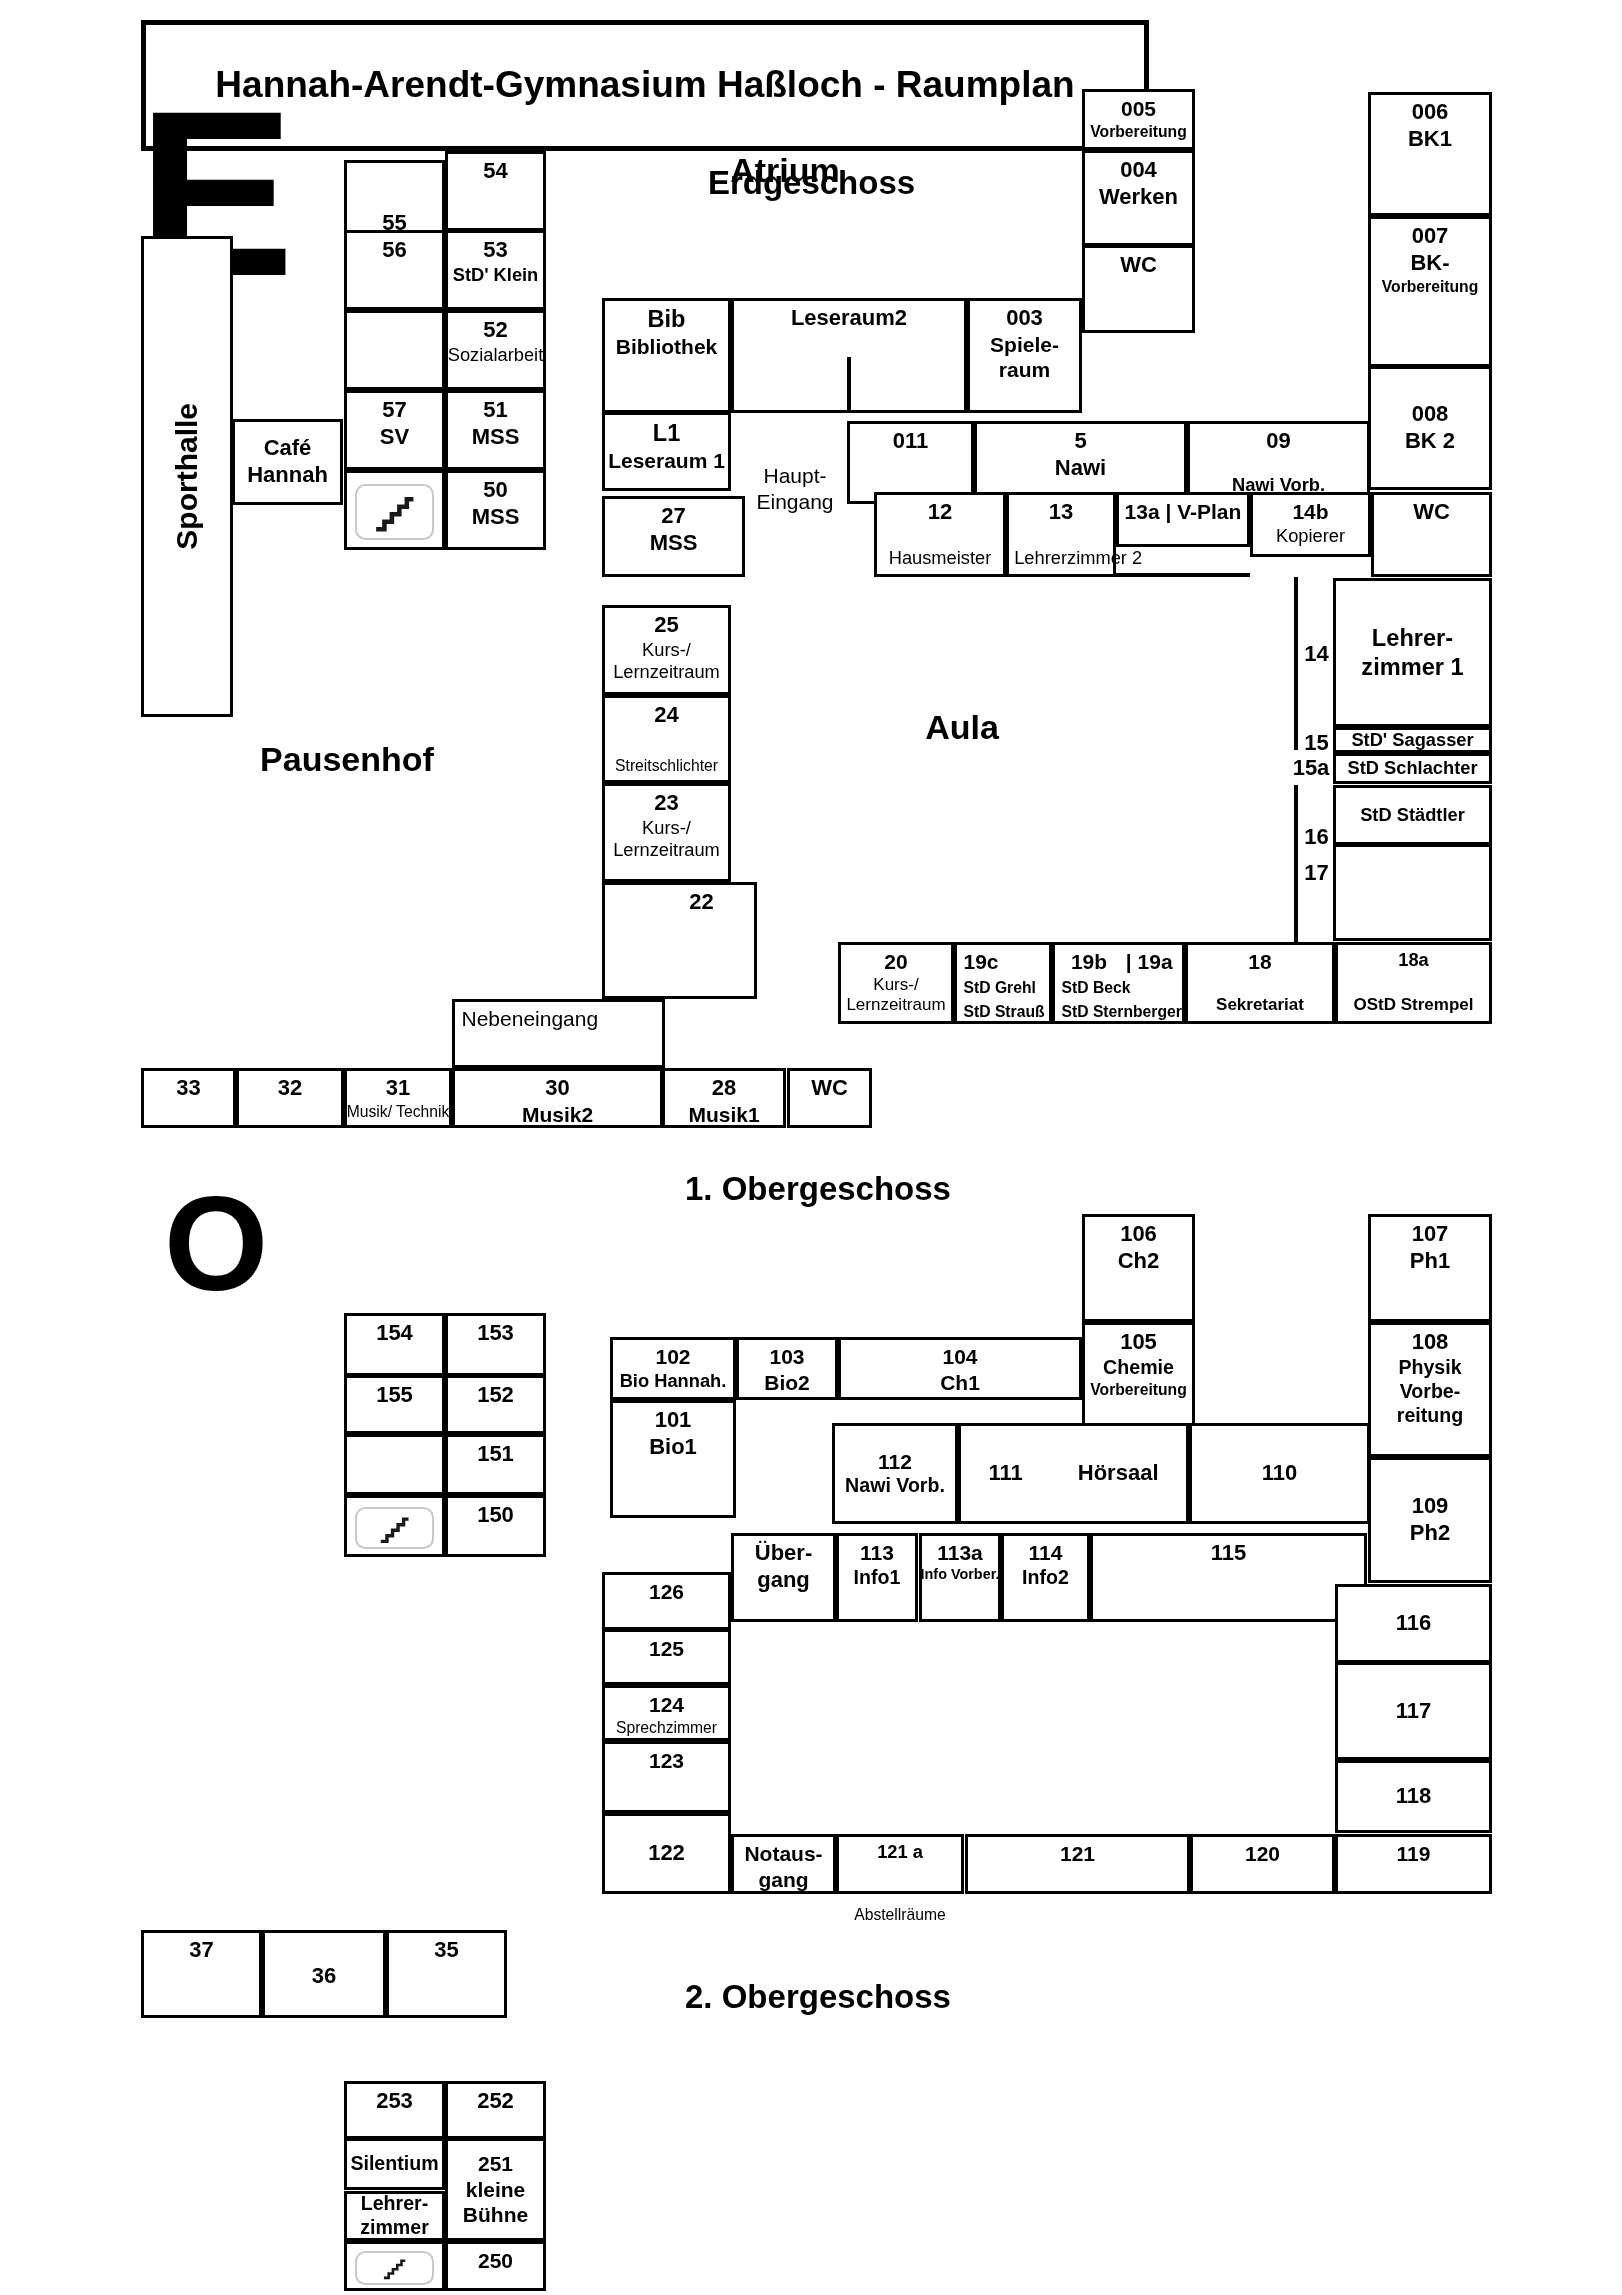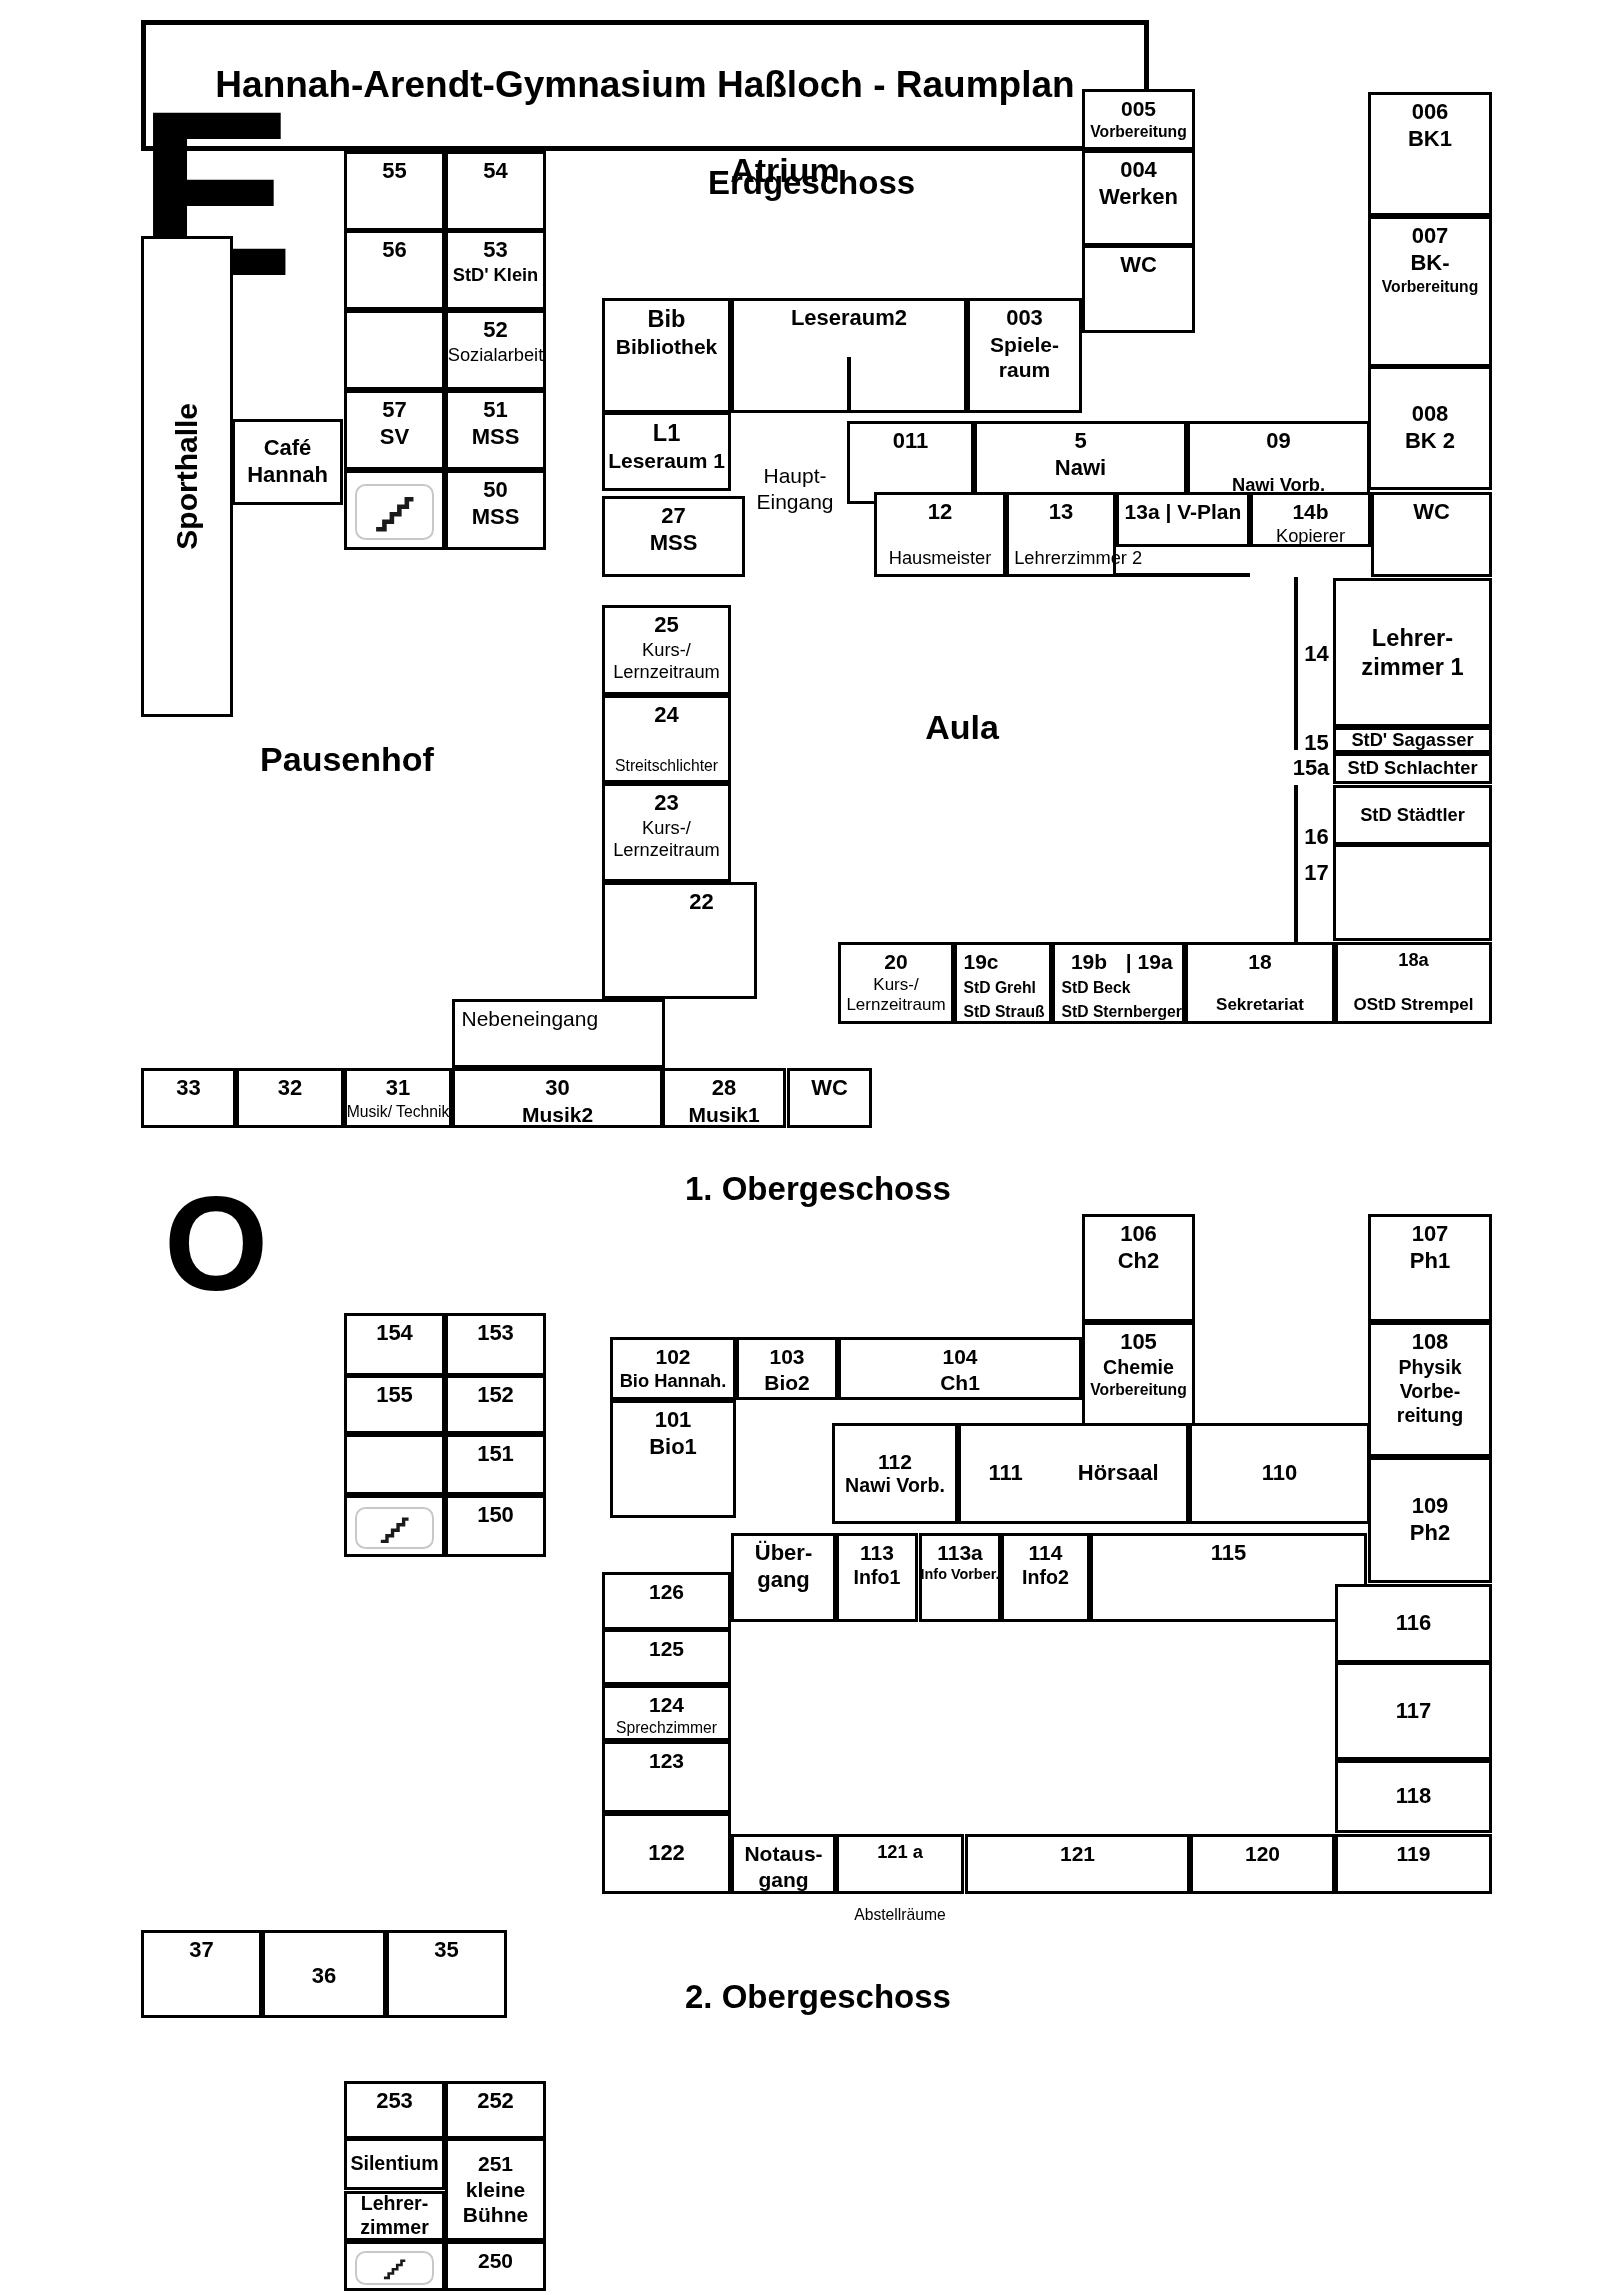--- a/index.html
+++ b/index.html
@@ -48,21 +48,21 @@
       <div class="item l letterE" style="left: 157px; top: 98px; width: 118px; height: 190px;">
         <span class="line ">E</span>
       </div>
       <div class="item room vertical" style="left: 141px; top: 236px; width: 92px; height: 481px;">
         <span class="line ">Sporthalle</span>
       </div>
       <div class="item room vcenter" style="left: 232px; top: 419px; width: 111px; height: 86px;">
         <span class="line b34">Café</span>
         <span class="line b34">Hannah</span>
       </div>
-      <div class="item room" style="left: 344px; top: 151px; width: 101px; height: 80px;">
+      <div class="item room" style="left: 344px; top: 160px; width: 101px; height: 80px; justify-content: flex-end;">
         <span class="line b34">55</span>
       </div>
       <div class="item room" style="left: 445px; top: 151px; width: 101px; height: 80px;">
         <span class="line b34">54</span>
       </div>
       <div class="item room" style="left: 344px; top: 230px; width: 101px; height: 80px;">
         <span class="line b34">56</span>
       </div>
       <div class="item room" style="left: 445px; top: 230px; width: 101px; height: 80px;">
         <span class="line b34">53</span>
@@ -159,21 +159,21 @@
         <span class="line b34">12</span>
         <span class="line r28 push">Hausmeister</span>
       </div>
       <div class="item room" style="left: 1006px; top: 492px; width: 110px; height: 85px;">
         <span class="line b34">13</span>
         <span class="line r28 push subleft">Lehrerzimmer 2</span>
       </div>
       <div class="item room" style="left: 1116px; top: 492px; width: 134px; height: 55px;">
         <span class="line b32">13a | V-Plan</span>
       </div>
-      <div class="item room" style="left: 1250px; top: 492px; width: 121px; height: 55px;">
+      <div class="item room" style="left: 1250px; top: 492px; width: 121px; height: 65px;">
         <span class="line b32">14b</span>
         <span class="line r28">Kopierer</span>
       </div>
       <div class="item room" style="left: 1371px; top: 492px; width: 121px; height: 85px;">
         <span class="line b34">WC</span>
       </div>
       <div class="item w" style="left: 1116px; top: 573px; width: 134px; height: 3.9px;"></div>
       <div class="item l" style="left: 844px; top: 698px; width: 236px; height: 60px;">
         <span class="line b52">Aula</span>
       </div>

